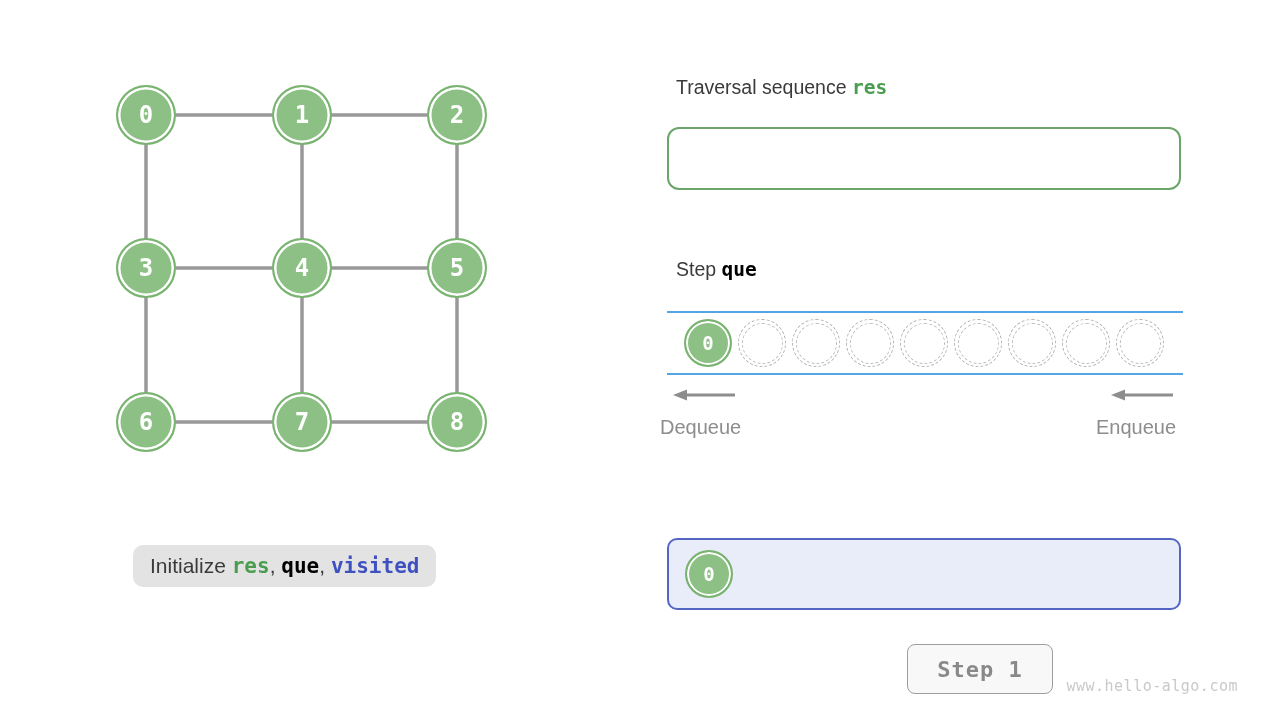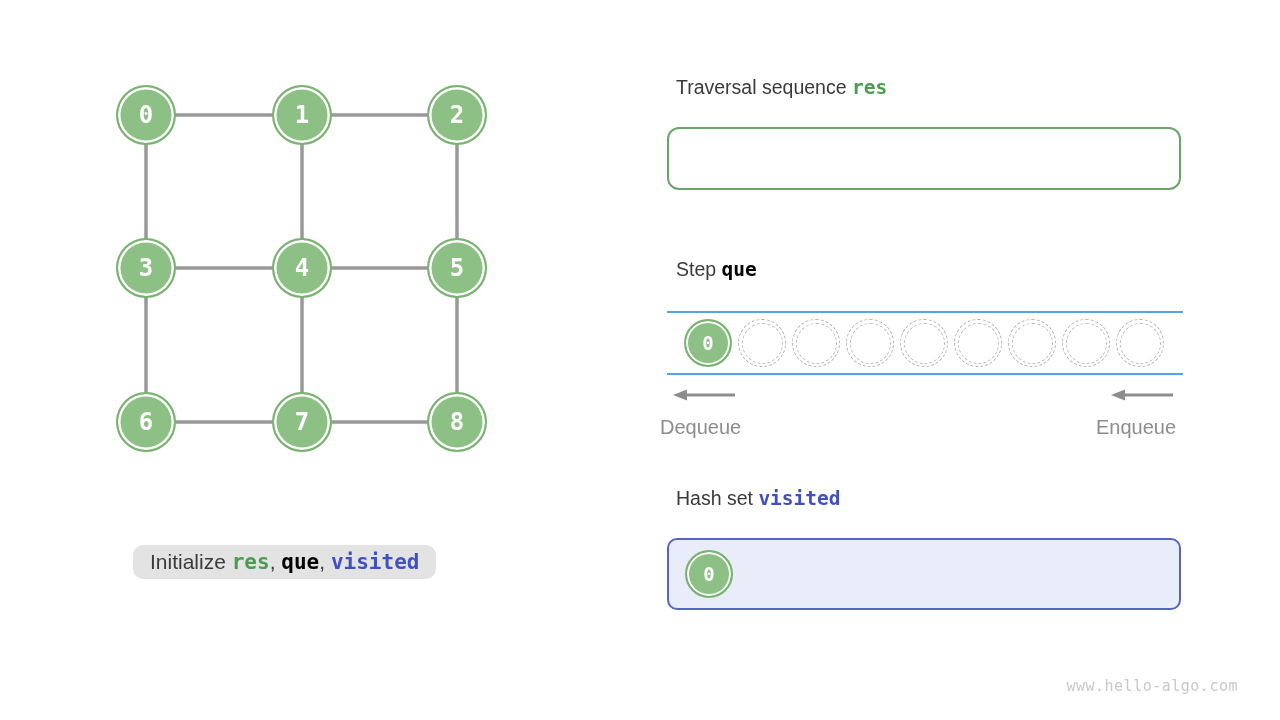--- a/index.html
+++ b/index.html
@@ -25,21 +25,21 @@
   .seg-plain{color:#3a3a3a}
   .seg-green,.seg-blue,.seg-indigo{font-family:"DejaVu Sans Mono",monospace;font-weight:700}
   .seg-green{color:#4a9d4f}
   .seg-blue{color:#000000}
   .seg-indigo{color:#3f51c1}
 
   .section-title{position:absolute;left:676px;margin:0;font-size:19.5px;font-weight:400;color:#3a3a3a}
 
   
   .status-pill{
-    position:absolute;left:133px;top:545px;height:34px;background:#e3e3e3;border-radius:10px;
+    position:absolute;left:133px;top:545px;height:42px;background:#e3e3e3;border-radius:10px;
     display:inline-flex;align-items:center;padding:0 17px;font-size:21px;
   }
 
   
   .res-box{
     position:absolute;left:667px;top:127px;width:514px;height:63px;box-sizing:border-box;
     border:2px solid #6ba56a;border-radius:12px;background:#ffffff;
     display:flex;align-items:center;padding:0 16px;gap:6px;
   }
 
@@ -138,20 +138,20 @@
     <line x1="11" y1="7" x2="62" y2="7" stroke="#8d8d8d" stroke-width="3"></line>
     <polygon points="0,7 14,1.5 14,12.5" fill="#8d8d8d"></polygon>
   </svg>
   <svg class="arrow" style="left:1111px;top:388px" width="64" height="14">
     <line x1="11" y1="7" x2="62" y2="7" stroke="#8d8d8d" stroke-width="3"></line>
     <polygon points="0,7 14,1.5 14,12.5" fill="#8d8d8d"></polygon>
   </svg>
   <div class="qlabel left">Dequeue</div>
   <div class="qlabel right">Enqueue</div>
 
-  <h2 class="section-title" style="top:487px"><span class="seg seg-plain">Hash set </span><span class="seg seg-indigo">visited</span></h2>
   <div class="hash-box">
     <div class="items-wrap"><div class="cell filled">0</div></div>
   </div>
 
+  <button class="step-btn">Step 1</button>
   <div class="watermark">www.hello-algo.com</div>
 
 </div>
 
 </body></html>

